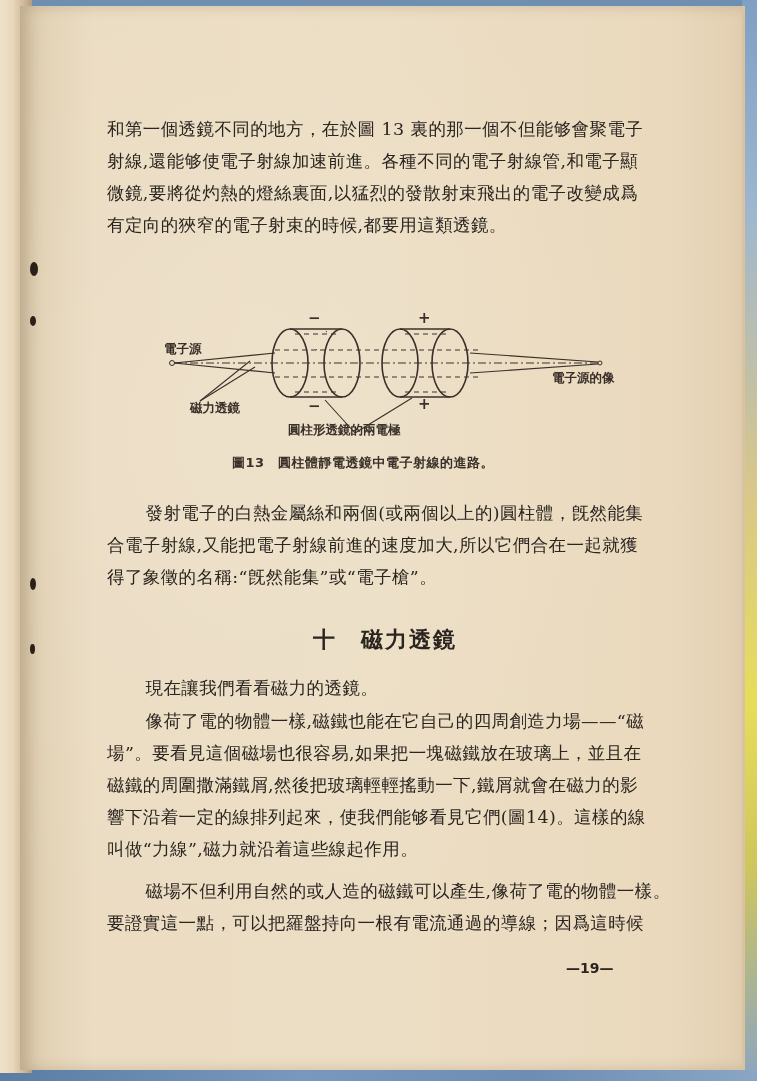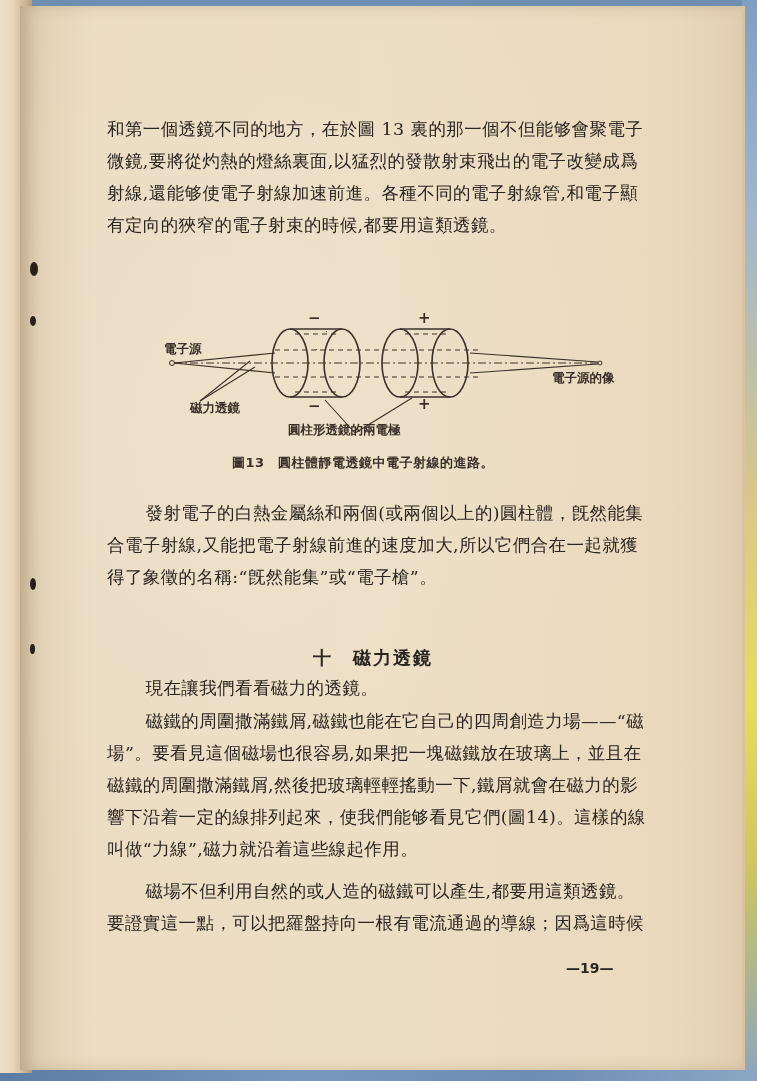--- a/index.html
+++ b/index.html
@@ -30,41 +30,41 @@
   }
   .gutter-mark { position:absolute; width:8px; height:14px; border-radius:50%; background:#2a2018; left:10px; }
   .text-block {
     position:absolute; left:107px; width:560px;
     color:#2b2520; font-size:17.5px; line-height:32px; letter-spacing:0.4px;
   }
   .line { white-space:nowrap; display:block; }
   .figure { position:absolute; left:150px; top:305px; width:480px; height:170px; }
   .fig-label { position:absolute; font-size:12.5px; color:#3a3029; font-weight:bold; white-space:nowrap; font-family:"DejaVu Sans", sans-serif; }
   .caption { position:absolute; left:232px; top:454px; font-size:13px; color:#3a3029; white-space:nowrap; letter-spacing:0.5px; font-weight:bold; font-family:"DejaVu Sans", sans-serif; }
-  .section-title { position:absolute; left:313px; top:646px; font-size:18px; font-weight:bold; color:#2b2520; letter-spacing:2px; white-space:nowrap; font-family:"DejaVu Sans", sans-serif; }
+  .section-title { position:absolute; left:313px; top:625px; font-size:22px; font-weight:bold; color:#2b2520; letter-spacing:2px; white-space:nowrap; font-family:"DejaVu Sans", sans-serif; }
   .page-number { position:absolute; left:566px; top:960px; font-size:14px; font-weight:bold; color:#2b2520; white-space:nowrap; font-family:"DejaVu Sans", sans-serif; }
 </style>
 </head>
 <body>
 
 <div class="bg-right"></div>
 <div class="bg-bottom"></div>
 <div class="spine"></div>
 
 <div class="page">
   <div class="gutter-mark" style="top:256px;"></div>
   <div class="gutter-mark" style="top:310px;width:6px;height:10px;"></div>
   <div class="gutter-mark" style="top:572px;width:6px;height:12px;"></div>
   <div class="gutter-mark" style="top:638px;width:5px;height:10px;"></div>
 </div>
 
 <div class="text-block" style="top:113px;">
   <span class="line">和第一個透鏡不同的地方，在於圖 13 裏的那一個不但能够會聚電子</span>
+  <span class="line">射線,還能够使電子射線加速前進。各種不同的電子射線管,和電子顯</span>
   <span class="line">微鏡,要將從灼熱的燈絲裏面,以猛烈的發散射束飛出的電子改變成爲</span>
-  <span class="line">射線,還能够使電子射線加速前進。各種不同的電子射線管,和電子顯</span>
   <span class="line">有定向的狹窄的電子射束的時候,都要用這類透鏡。</span>
 </div>
 
 <div class="figure">
   <svg width="480" height="170" viewBox="0 0 480 170">
     <g stroke="#3a3029" fill="none" stroke-width="1.6">
 
       <ellipse cx="140" cy="58" rx="18" ry="34"></ellipse>
       <ellipse cx="192" cy="58" rx="18" ry="34" stroke-dasharray="0"></ellipse>
       <line x1="140" y1="24" x2="192" y2="24"></line>
@@ -122,25 +122,25 @@
   <span class="line">得了象徵的名稱:“旣然能集”或“電子槍”。</span>
 </div>
 
 <div class="section-title">十　磁力透鏡</div>
 
 <div class="text-block" style="top:672px;">
   <span class="line" style="padding-left:2.2em;">現在讓我們看看磁力的透鏡。</span>
 </div>
 
 <div class="text-block" style="top:705px;">
-  <span class="line" style="padding-left:2.2em;">磁鐵的周圍撒滿鐵屑,磁鐵也能在它自己的四周創造力場——“磁</span>
+  <span class="line" style="padding-left:2.2em;">像荷了電的物體一樣,磁鐵也能在它自己的四周創造力場——“磁</span>
   <span class="line">場”。要看見這個磁場也很容易,如果把一塊磁鐵放在玻璃上，並且在</span>
   <span class="line">磁鐵的周圍撒滿鐵屑,然後把玻璃輕輕搖動一下,鐵屑就會在磁力的影</span>
   <span class="line">響下沿着一定的線排列起來，使我們能够看見它們(圖14)。這樣的線</span>
   <span class="line">叫做“力線”,磁力就沿着這些線起作用。</span>
 </div>
 
 <div class="text-block" style="top:875px;">
-  <span class="line" style="padding-left:2.2em;">磁場不但利用自然的或人造的磁鐵可以產生,都要用這類透鏡。</span>
+  <span class="line" style="padding-left:2.2em;">磁場不但利用自然的或人造的磁鐵可以產生,像荷了電的物體一樣。</span>
   <span class="line">要證實這一點，可以把羅盤持向一根有電流通過的導線；因爲這時候</span>
 </div>
 
 <div class="page-number">—19—</div>
 
 </body></html>

